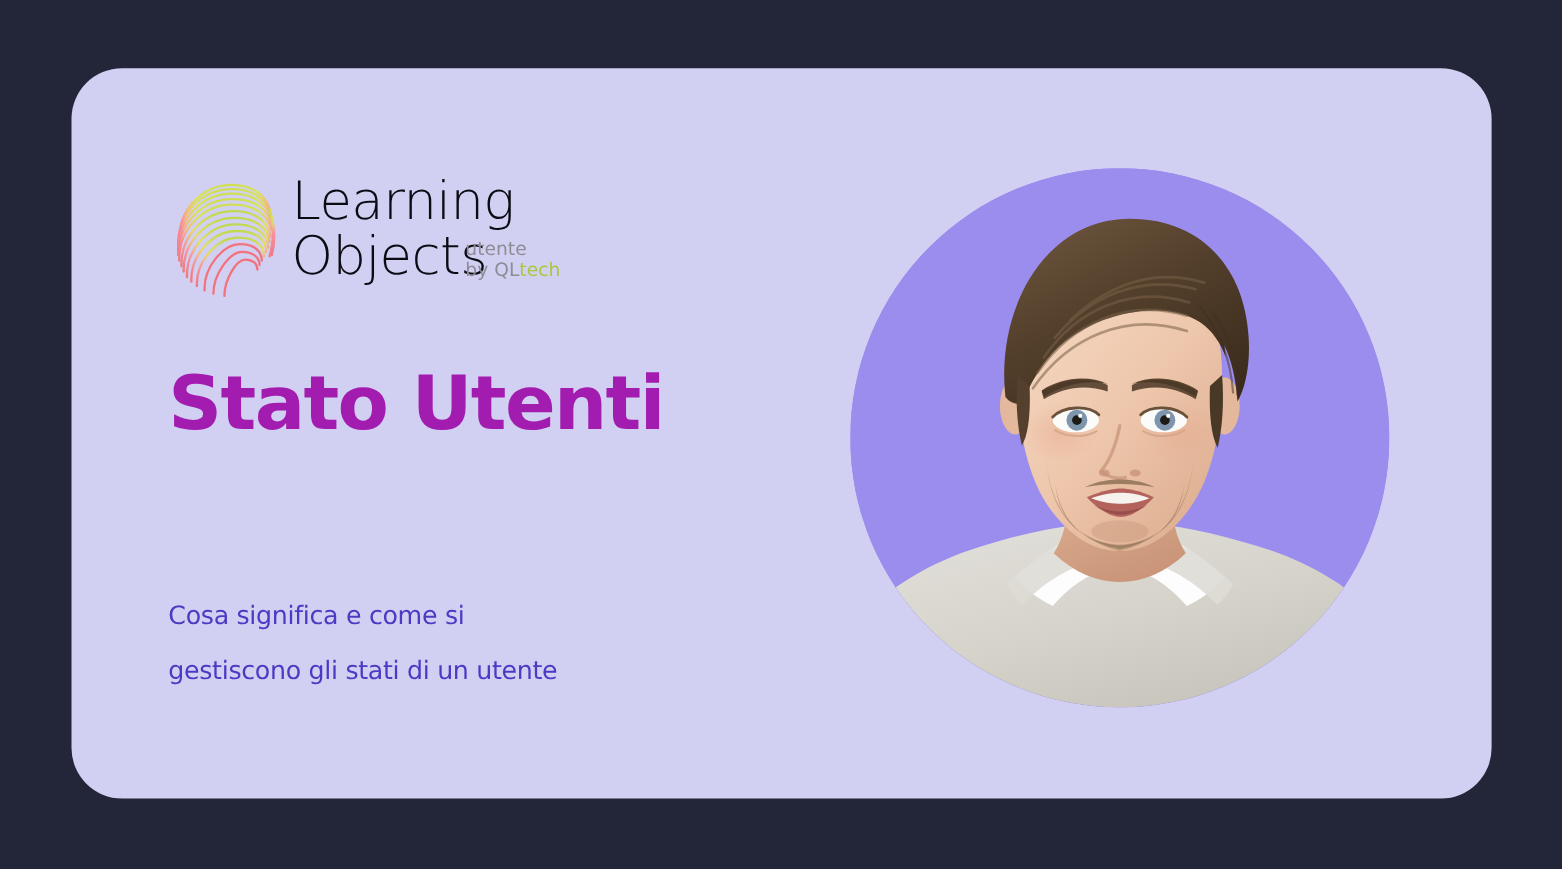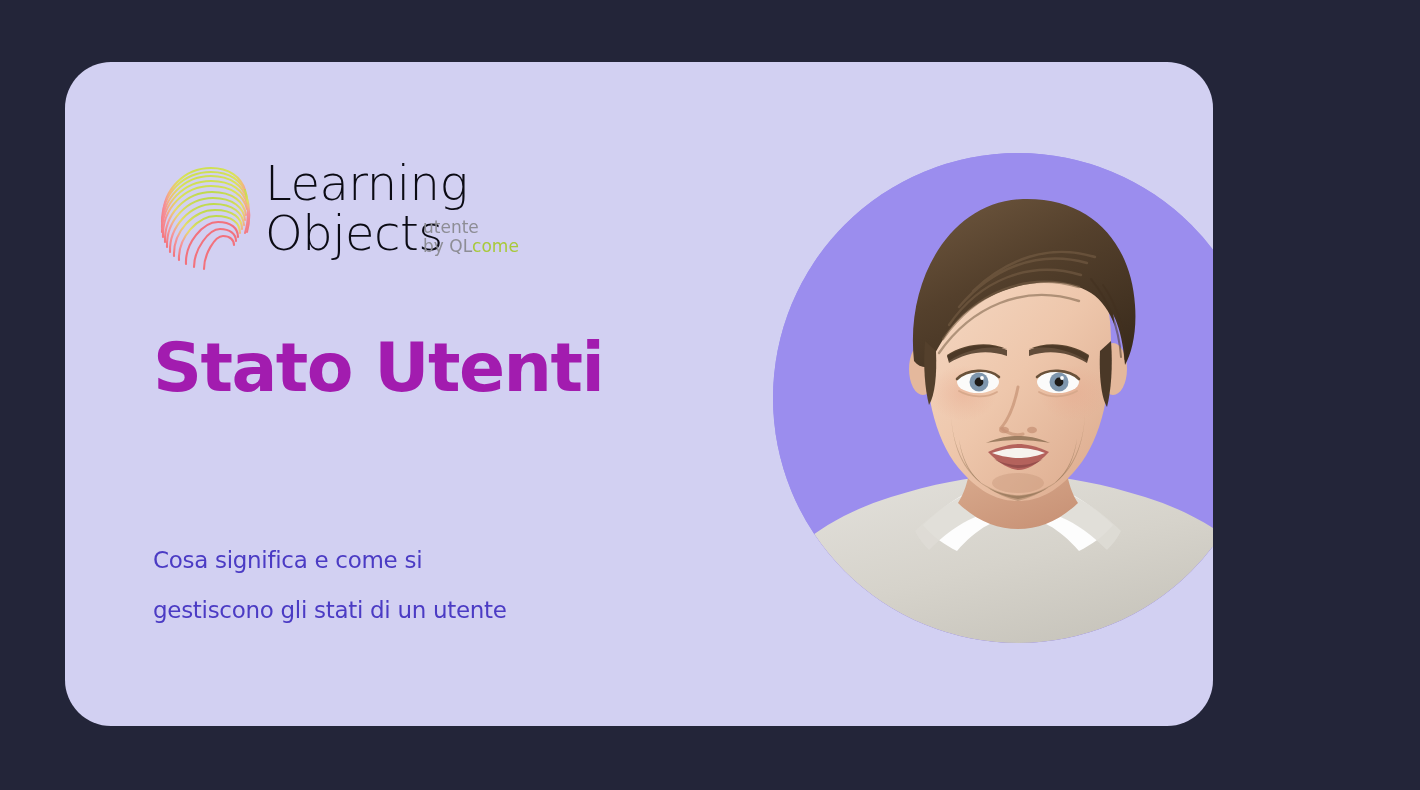--- a/index.html
+++ b/index.html
@@ -12,21 +12,21 @@
   body {
     background:#232539;
     font-family:"Liberation Sans", sans-serif;
     position:relative;
   }
 
   
   #slide-card {
     position:absolute;
     left:65px; top:62px;
-    width:1148px; height:664px;
+    width:1291px; height:664px;
     background:#d2d0f2;
     border-radius:46px;
     overflow:hidden;
   }
 
   
   #brand-logo {
     position:absolute;
     left:88px; top:94px;
     display:flex;
@@ -158,21 +158,21 @@
         <path d="M93 35 C97 48 97 62 94 73"></path>
       </g>
     </svg>
 
     <div id="logo-wordmark">
       <span class="wordmark-line">Learning</span>
       <span class="wordmark-line">Objects</span>
 
       <div id="logo-tagline">
         <div>utente</div>
-        <div><span>by QL</span><span class="accent">come</span></div>
+        <div><span>by QL</span><span class="accent">tech</span></div>
       </div>
     </div>
   </div>
 
   <h1 id="page-title">Stato Utenti</h1>
 
   <div id="page-subtitle">
     <span class="subtitle-line">Cosa significa e come si</span>
     <span class="subtitle-line">gestiscono gli stati di un utente</span>
   </div>

